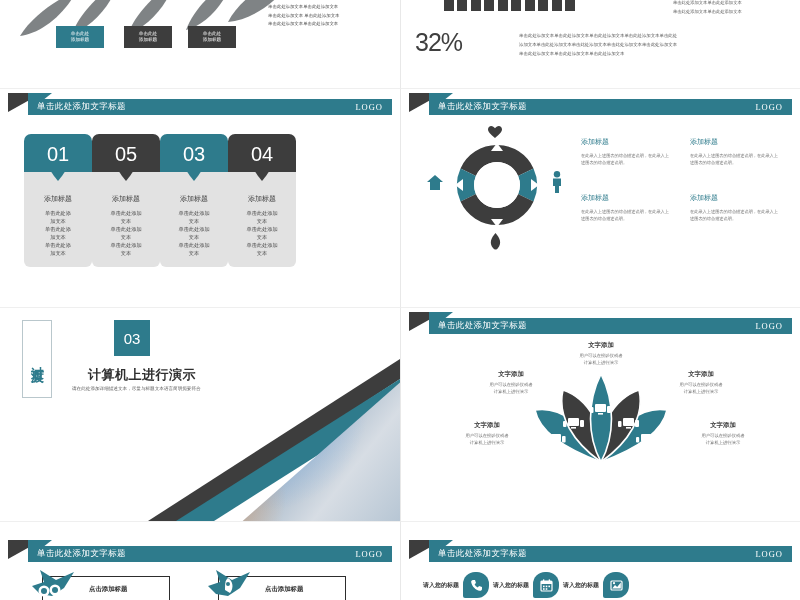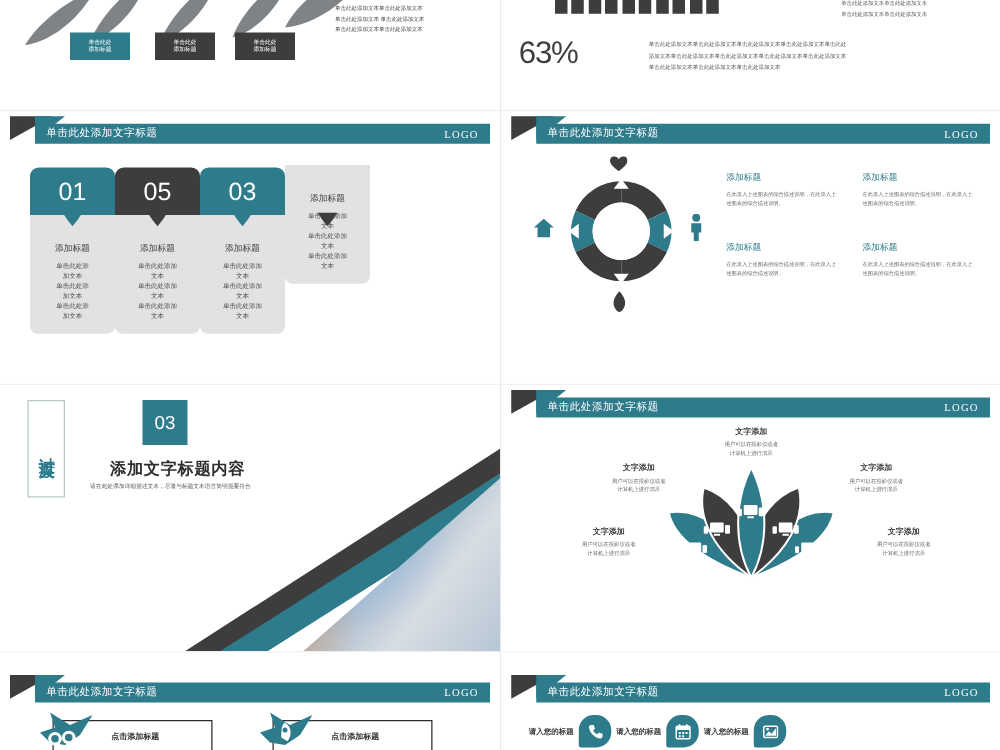--- a/index.html
+++ b/index.html
@@ -196,21 +196,21 @@
       <div class="pp">
           <div class="bd"></div>
         </div>
     </div>
 
     <div class="s2top">
       <p>单击此处添加文本单击此处添加文本</p>
       <p>单击此处添加文本单击此处添加文本</p>
     </div>
 
-    <div class="pct">63%</div>
+    <div class="pct">32%</div>
 
     <div class="s2txt">
       <p>单击此处添加文本单击此处添加文本单击此处添加文本单击此处添加文本单击此处</p>
       <p>添加文本单击此处添加文本单击此处添加文本单击此处添加文本单击此处添加文本</p>
       <p>单击此处添加文本单击此处添加文本单击此处添加文本</p>
     </div>
   </div>
 
   <div class="slide sep-r sep-b" style="left:0;top:89px;width:400px;height:218px;">
     <div class="corner" style="top:4px;">
@@ -272,20 +272,21 @@
           <p style="white-space:pre-line">单击此处添加
 文本
 单击此处添加
 文本
 单击此处添加
 文本</p>
         </div>
       </div>
 
       <div class="card">
+        <div class="num dark">04</div>
         <div class="notch">
           <svg width="16" height="11" viewBox="0 0 16 11">
               <path d="M0 0 H16 L12 6 L8 11 L4 6 Z" fill="#3d3d3d"></path>
             </svg>
         </div>
         <div class="body">
           <h4>添加标题</h4>
           <p style="white-space:pre-line">单击此处添加
 文本
 单击此处添加
@@ -373,21 +374,21 @@
       </svg>
     </div>
     <div class="trans-img">
       <div class="photo"></div>
     </div>
 
     <div class="vbox">
       <span>过渡页</span>
     </div>
     <div class="tnum">03</div>
-    <div class="ttitle">添加文字标题内容</div>
+    <div class="ttitle">计算机上进行演示</div>
     <div class="tsub">请在此处添加详细描述文本，尽量与标题文本语言简明扼要符合</div>
   </div>
 
   <div class="slide sep-b" style="left:401px;top:308px;width:399px;height:213px;">
     <div class="corner" style="top:4px;">
       <div class="dark"></div>
         <div class="teal"></div>
     </div>
     <div class="hdr" style="top:10px;">
       <div class="t">单击此处添加文字标题</div>

